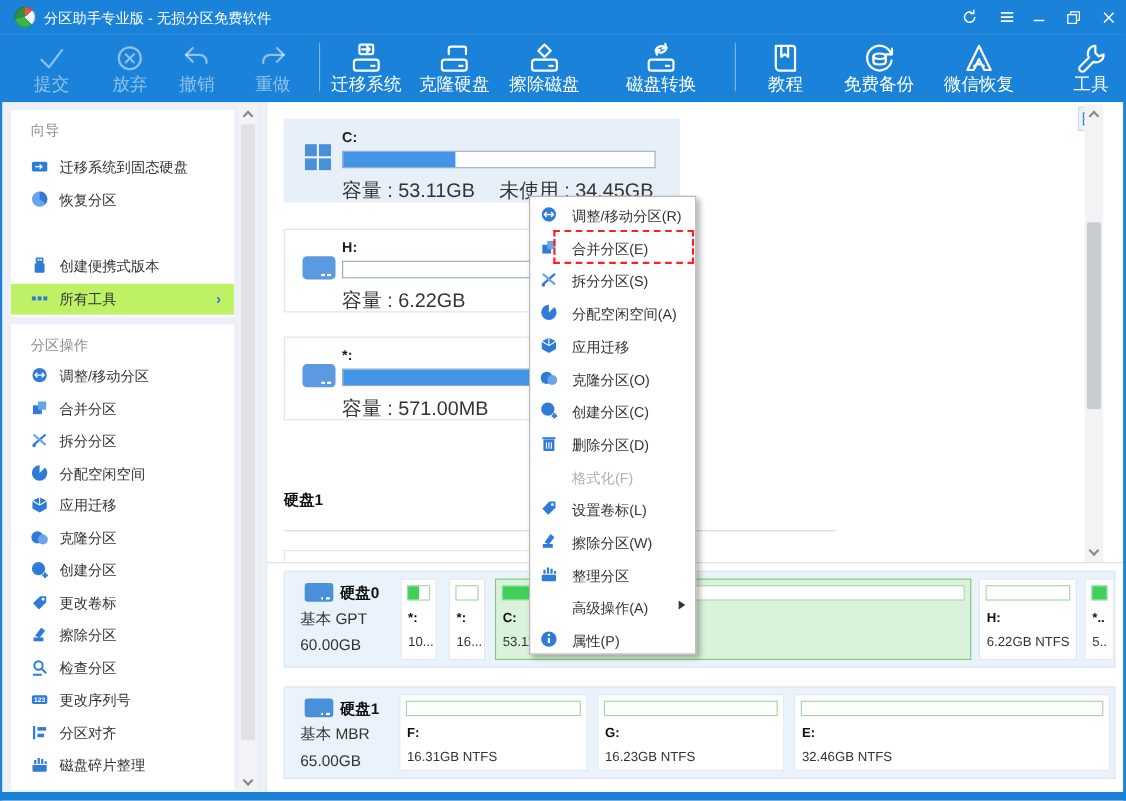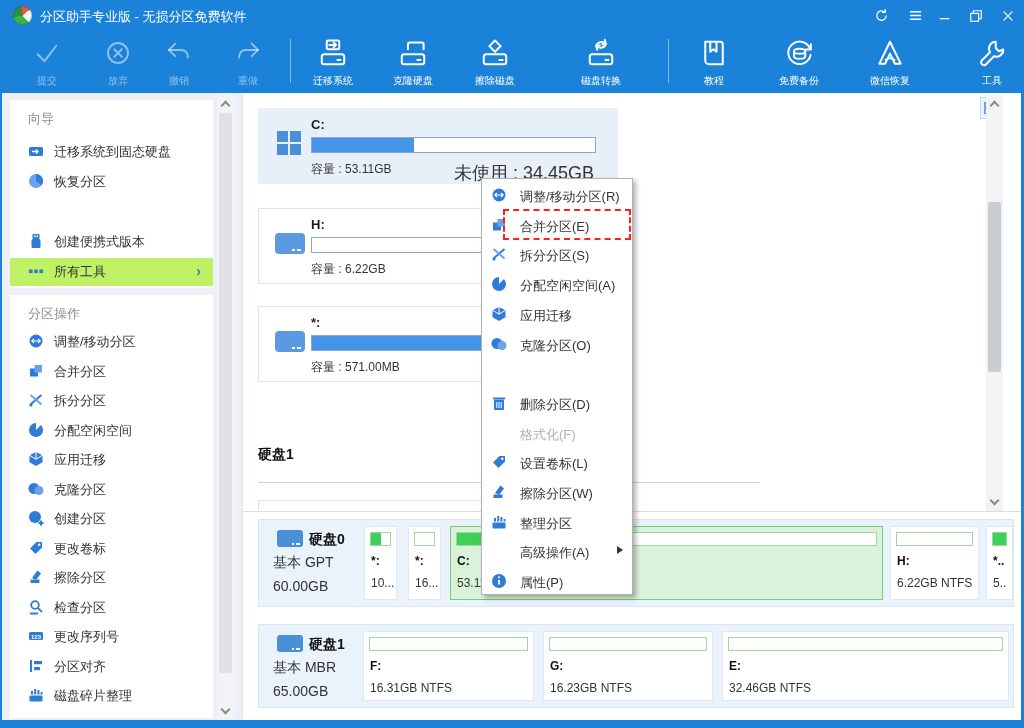--- a/index.html
+++ b/index.html
@@ -7,21 +7,21 @@
   .window{position:relative;width:1024px;height:728px;background:#fff;overflow:hidden;}
   
   .titlebar{position:absolute;left:0;top:0;width:1024px;height:31px;background:#1a82d9;}
   .logo{position:absolute;left:13px;top:6px;width:19px;height:19px;border-radius:50%;
         background:conic-gradient(#e9573f 0 14%,#f5f7fa 14% 38%,#39b54a 38% 72%,#2f8f3e 72% 100%);
         box-shadow:inset 0 0 0 1px rgba(0,0,0,.15);}
   .title{position:absolute;left:40px;top:8px;color:#fff;font-size:13px;}
   .winctl{position:absolute;top:0;height:31px;width:26px;display:flex;align-items:center;justify-content:center;color:#fff;}
   .toolbar{position:absolute;left:0;top:31px;width:1024px;height:62px;background:#1a82d9;}
   .tb-item{position:absolute;top:5px;width:84px;height:54px;text-align:center;color:#fff;cursor:default;}
-  .tb-item .lbl{position:absolute;left:0;right:0;bottom:2px;font-size:10px;}
+  .tb-item .lbl{position:absolute;left:0;right:0;bottom:2px;font-size:16px;}
   .tb-item .ic{position:absolute;left:50%;top:2px;transform:translateX(-50%);width:30px;height:30px;color:#fff;}
   .tb-item.disabled{color:rgba(255,255,255,.5);}
   .tb-item.disabled .ic{color:rgba(255,255,255,.5);}
   .tb-sep{position:absolute;top:8px;width:1px;height:44px;background:rgba(255,255,255,.45);}
   
   .sidebar-bg{position:absolute;left:2px;top:93px;width:240px;height:627px;background:#edf1f7;}
   .side-card{position:absolute;left:10px;width:203px;background:#fff;overflow:hidden;}
   .side-head{position:absolute;left:18px;font-size:13px;color:#8e8e8e;}
   .side-item{position:absolute;left:0;width:203px;height:28px;font-size:13px;color:#333;cursor:default;}
   .side-item .si-ic{position:absolute;left:18px;top:5px;width:16px;height:16px;}
@@ -35,21 +35,21 @@
   .up .sb-chev{transform:rotate(-135deg);margin-top:4px;}
   .dn .sb-chev{transform:rotate(45deg);margin-bottom:4px;}
   .sb-thumb{position:absolute;left:2px;right:2px;background:#c9cdd2;border-radius:2px;}
   
   .main-bg{position:absolute;left:242px;top:93px;width:782px;height:627px;background:#fff;border-left:1px solid #e3e6ea;}
   .vol-card{position:absolute;left:258px;width:360px;height:76px;background:#fff;border:1px solid #e2e2e2;}
   .vol-card.sel{background:#e7eff9;border:1px solid #e7eff9;}
   .vol-letter{position:absolute;left:52px;top:8px;font-size:13px;font-weight:bold;color:#1c1c1c;}
   .vol-bar{position:absolute;left:52px;top:28px;width:285px;height:16px;background:#fff;border:1px solid #8fa8c6;}
   .vol-fill{position:absolute;left:0;top:0;bottom:0;background:#4495e8;}
-  .vol-cap{position:absolute;left:52px;top:52px;font-size:12px;color:#333;}
+  .vol-cap{position:absolute;left:52px;top:52px;font-size:18px;color:#333;}
   .vol-unused{position:absolute;top:52px;font-size:18px;color:#333;right:23px;}
   .win-logo{position:absolute;left:18px;top:22px;width:24px;height:24px;
     background:conic-gradient(#4a90d9 0 100%);
     -webkit-mask:linear-gradient(#000,#000);
     display:grid;grid-template-columns:11px 11px;grid-template-rows:11px 11px;gap:2px;background:none;}
   .win-logo div{background:#4a90d9;}
   .drv-ic{position:absolute;left:16px;top:24px;width:30px;height:21px;border-radius:4px;background:#5b9ae0;}
   .drv-ic:after{content:"";position:absolute;right:4px;bottom:3px;width:9px;height:2px;
      background:linear-gradient(90deg,#fff 0 3px,transparent 3px 5px,#fff 5px 8px);}
   .disk-heading{position:absolute;left:258px;top:446px;font-size:14px;font-weight:bold;color:#111;}
@@ -531,20 +531,27 @@
           </svg></span>
         <span class="ci-tx">应用迁移</span>
       </div>
       <div class="ctx-item" style="top: 150.5px;">
         <span class="ci-ic"><svg viewBox="0 0 16 16" width="16" height="16">
             <circle cx="6" cy="7.5" r="5.5" fill="#2f7bd8"></circle>
             <circle cx="11" cy="9.5" r="4.5" fill="#6ba3e8"></circle>
           </svg></span>
         <span class="ci-tx">克隆分区(O)</span>
       </div>
+      <div class="ctx-item" style="top: 180.2px;">
+        <span class="ci-ic"><svg viewBox="0 0 16 16" width="16" height="16">
+            <circle cx="7" cy="7" r="6" fill="#2f7bd8"></circle>
+            <path d="M10.5 13h5M13 10.5v5" stroke="#2f7bd8" stroke-width="2" fill="none"></path>
+          </svg></span>
+        <span class="ci-tx">创建分区(C)</span>
+      </div>
       <div class="ctx-item" style="top: 209.9px;">
         <span class="ci-ic"><svg viewBox="0 0 16 16" width="16" height="16">
             <rect x="3" y="4.5" width="10" height="10.5" rx="1" fill="#2f7bd8"></rect>
             <rect x="2" y="2.5" width="12" height="1.8" fill="#2f7bd8"></rect>
             <path d="M5.8 7v6M8 7v6M10.2 7v6" stroke="#fff" stroke-width="1"></path>
           </svg></span>
         <span class="ci-tx">删除分区(D)</span>
       </div>
       <div class="ctx-item disabled" style="top: 239.6px;">
         <span class="ci-ic"></span>

